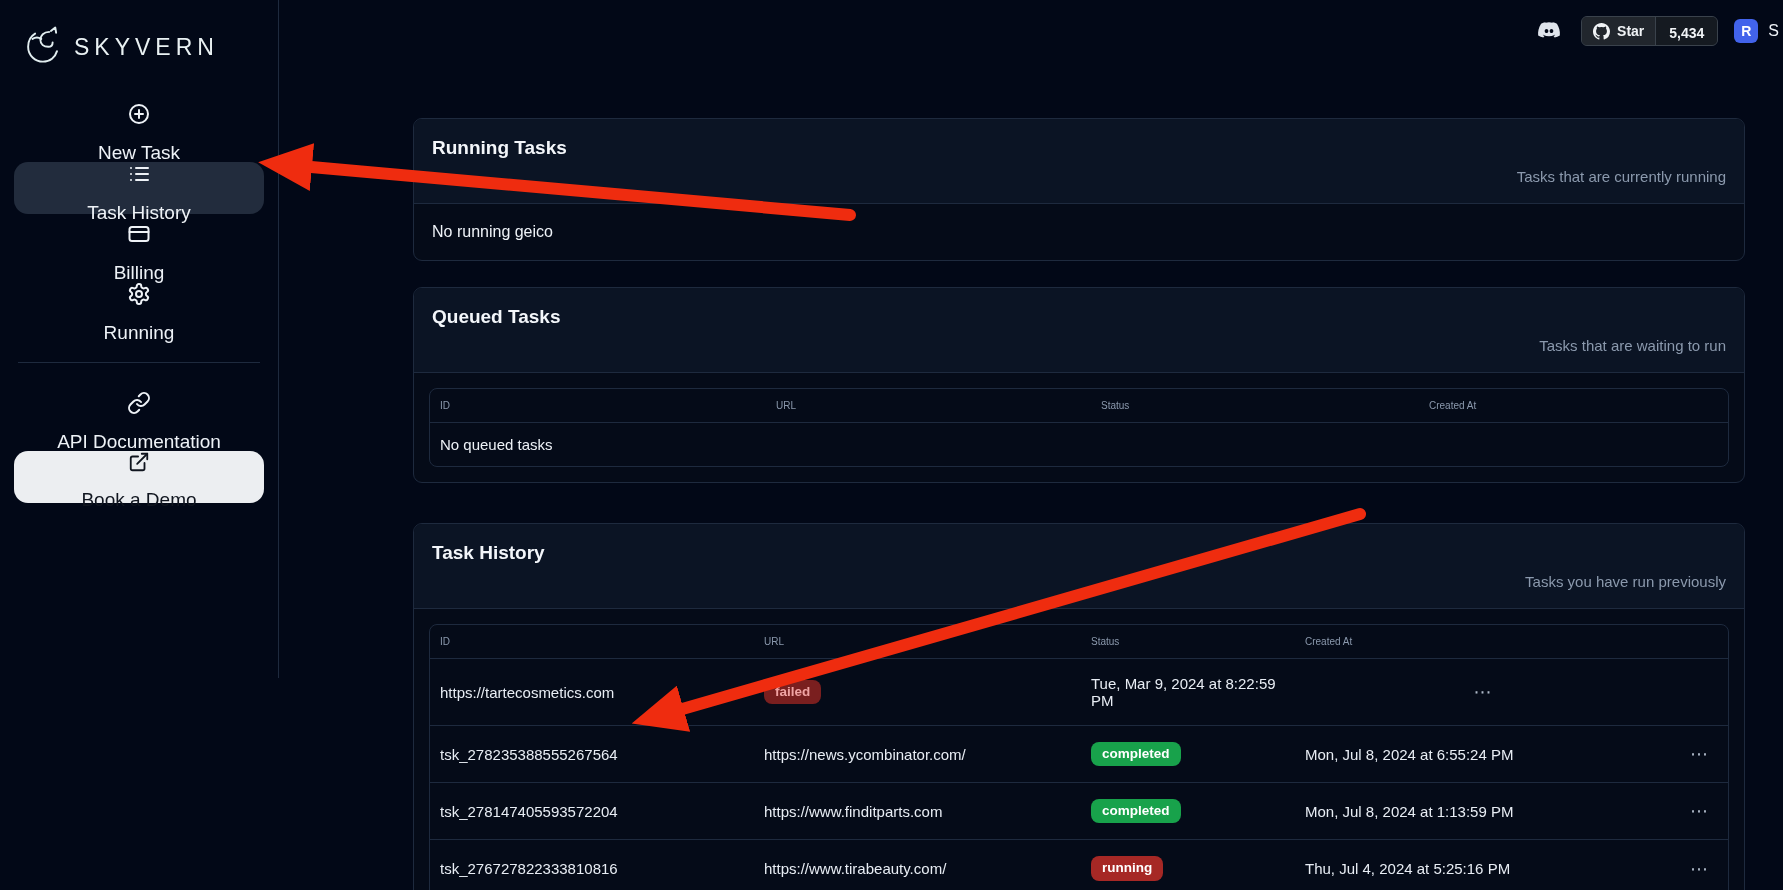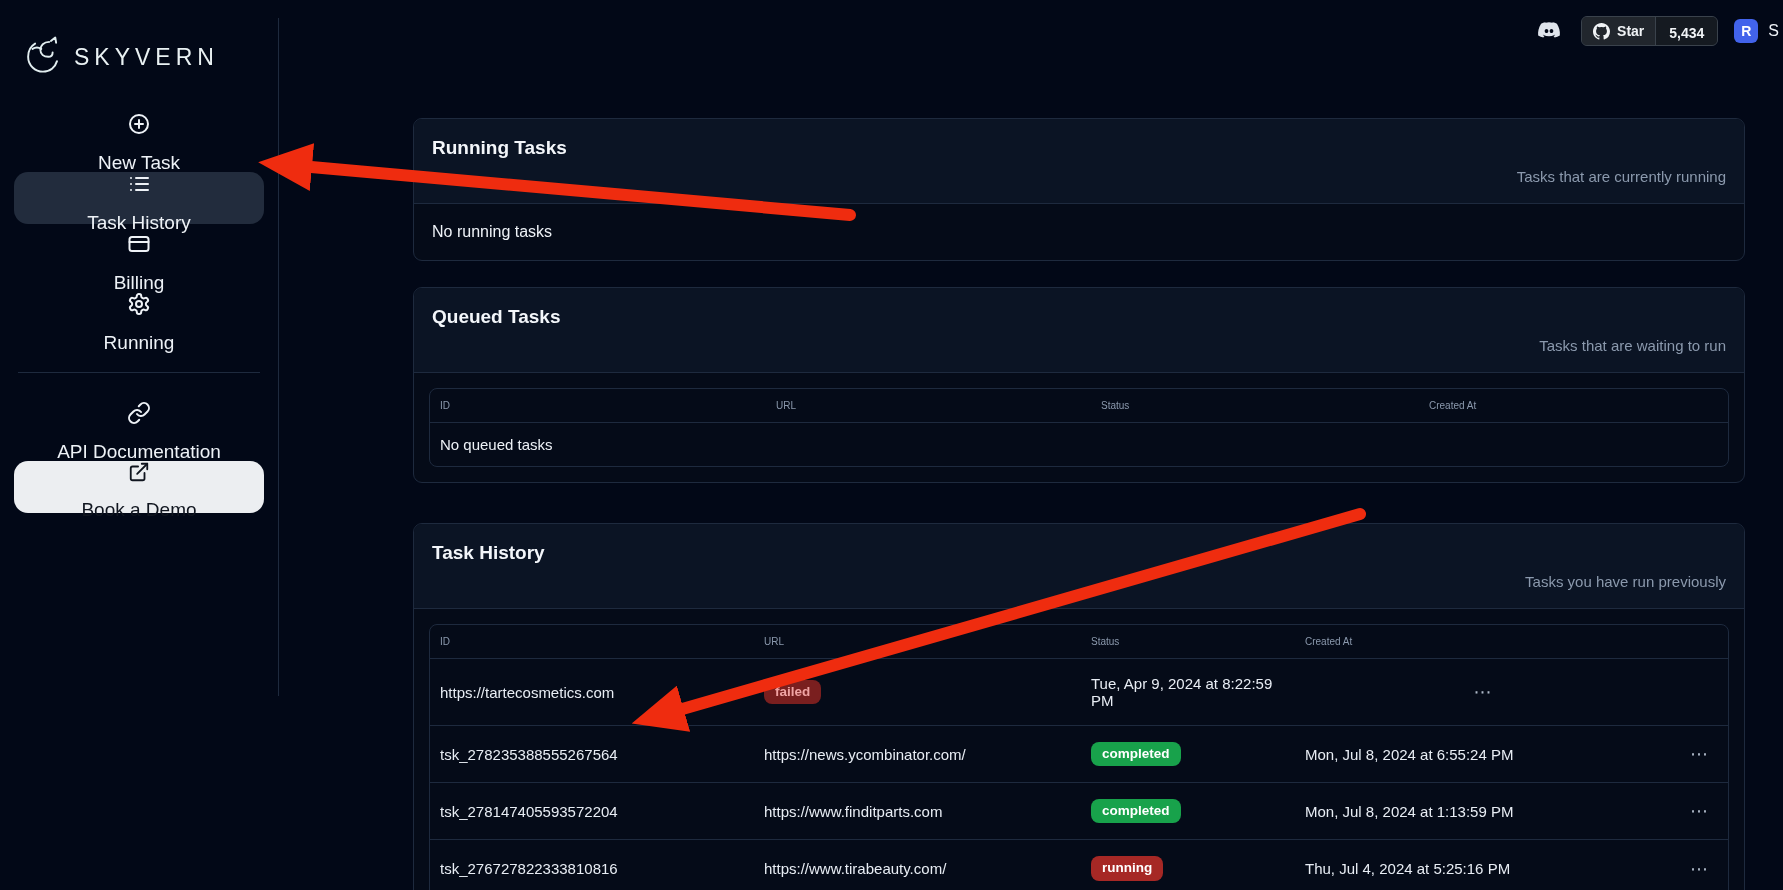--- a/index.html
+++ b/index.html
@@ -13,21 +13,21 @@
   *{box-sizing:border-box;}
   html,body{margin:0;padding:0;}
   body{
     width:1783px;height:890px;overflow:hidden;position:relative;
     background:var(--bg);color:var(--text);
     font-family:"Liberation Sans",sans-serif;
   }
   
   .sidebar{
     position:absolute;left:0;top:0;width:279px;height:678px;
-    border-right:1px solid var(--border);padding:14px 14px 0 14px;margin-top:18px;
+    border-right:1px solid var(--border);padding:22px 14px 0 14px;
   }
   .logo-row{display:flex;align-items:center;gap:10px;padding:2px 8px 10px 8px;}
   .logo-text{font-size:23px;letter-spacing:5px;color:#e9f1f3;font-weight:400;}
   .nav{margin-top:22px;display:flex;flex-direction:column;gap:8px;}
   .nav-item{
     display:flex;align-items:center;gap:16px;height:52px;padding:0 18px;
     border-radius:14px;font-size:19px;color:#eef2f7;cursor:pointer;background:transparent;border:none;text-align:left;flex-direction:column;
   }
   .nav-item.active{background:var(--active_bg);}
   .nav-item.demo{background:var(--demo_pill_bg);color:var(--demo_pill_text);font-weight:500;}
@@ -172,21 +172,21 @@
   <span class="partial-label">S</span>
 </header>
 
 <main class="main">
 
   <section class="card">
     <div class="card-header">
       <div class="card-title">Running Tasks</div>
       <div class="card-subtitle">Tasks that are currently running</div>
     </div>
-    <div class="card-empty">No running tasks</div>
+    <div class="card-empty">No running geico</div>
   </section>
 
   <section class="card gap-sm">
     <div class="card-header">
       <div class="card-title">Queued Tasks</div>
       <div class="card-subtitle">Tasks that are waiting to run</div>
     </div>
     <div class="table">
       <div class="thead queued-grid">
         <div class="th">ID</div>
@@ -208,21 +208,21 @@
         <div class="th">ID</div>
         <div class="th">URL</div>
         <div class="th">Status</div>
         <div class="th">Created At</div>
         <div class="th"></div>
       </div>
       <div>
           <div class="trow history-grid">
             <div class="td">https://tartecosmetics.com</div>
             <div class="td"><span class="badge badge-failed">failed</span></div>
-            <div class="td">Tue, Apr 9, 2024 at 8:22:59 PM</div>
+            <div class="td">Tue, Mar 9, 2024 at 8:22:59 PM</div>
             <div class="td td-actions"><button class="row-menu">⋯</button></div>
           </div>
           <div class="trow history-grid">
             <div class="td">tsk_278235388555267564</div>
             <div class="td">https://news.ycombinator.com/</div>
             <div class="td"><span class="badge badge-completed">completed</span></div>
             <div class="td">Mon, Jul 8, 2024 at 6:55:24 PM</div>
             <div class="td td-actions"><button class="row-menu">⋯</button></div>
           </div>
           <div class="trow history-grid">

